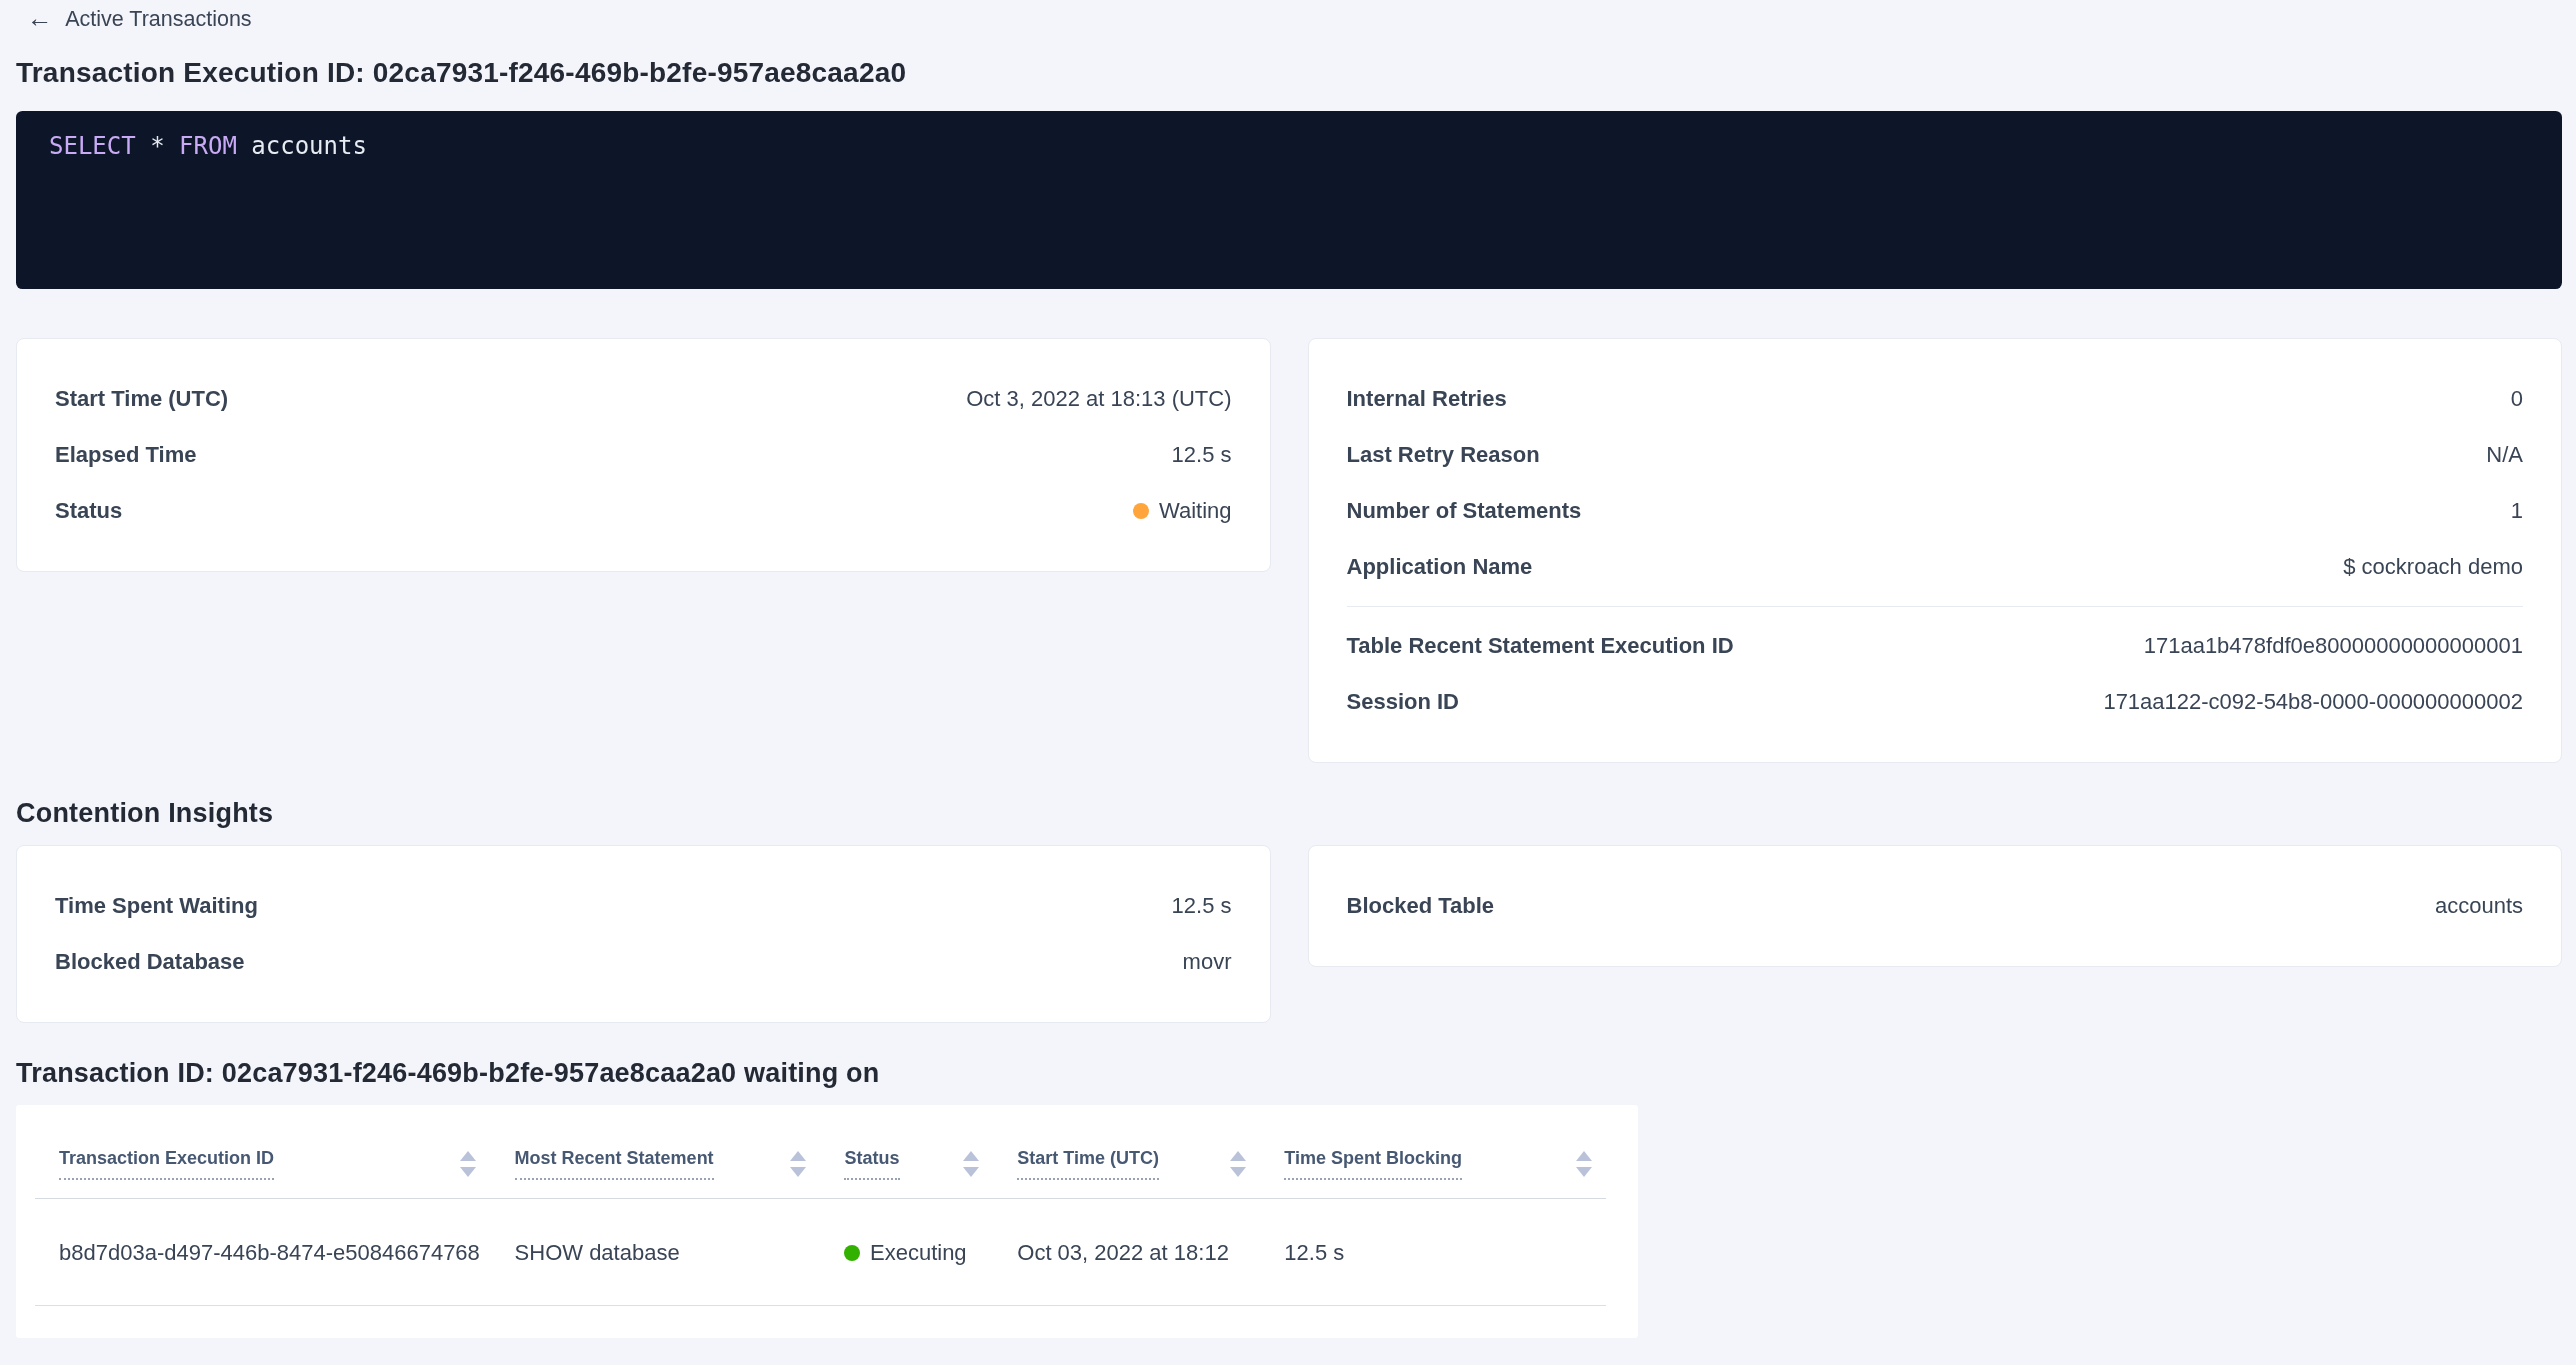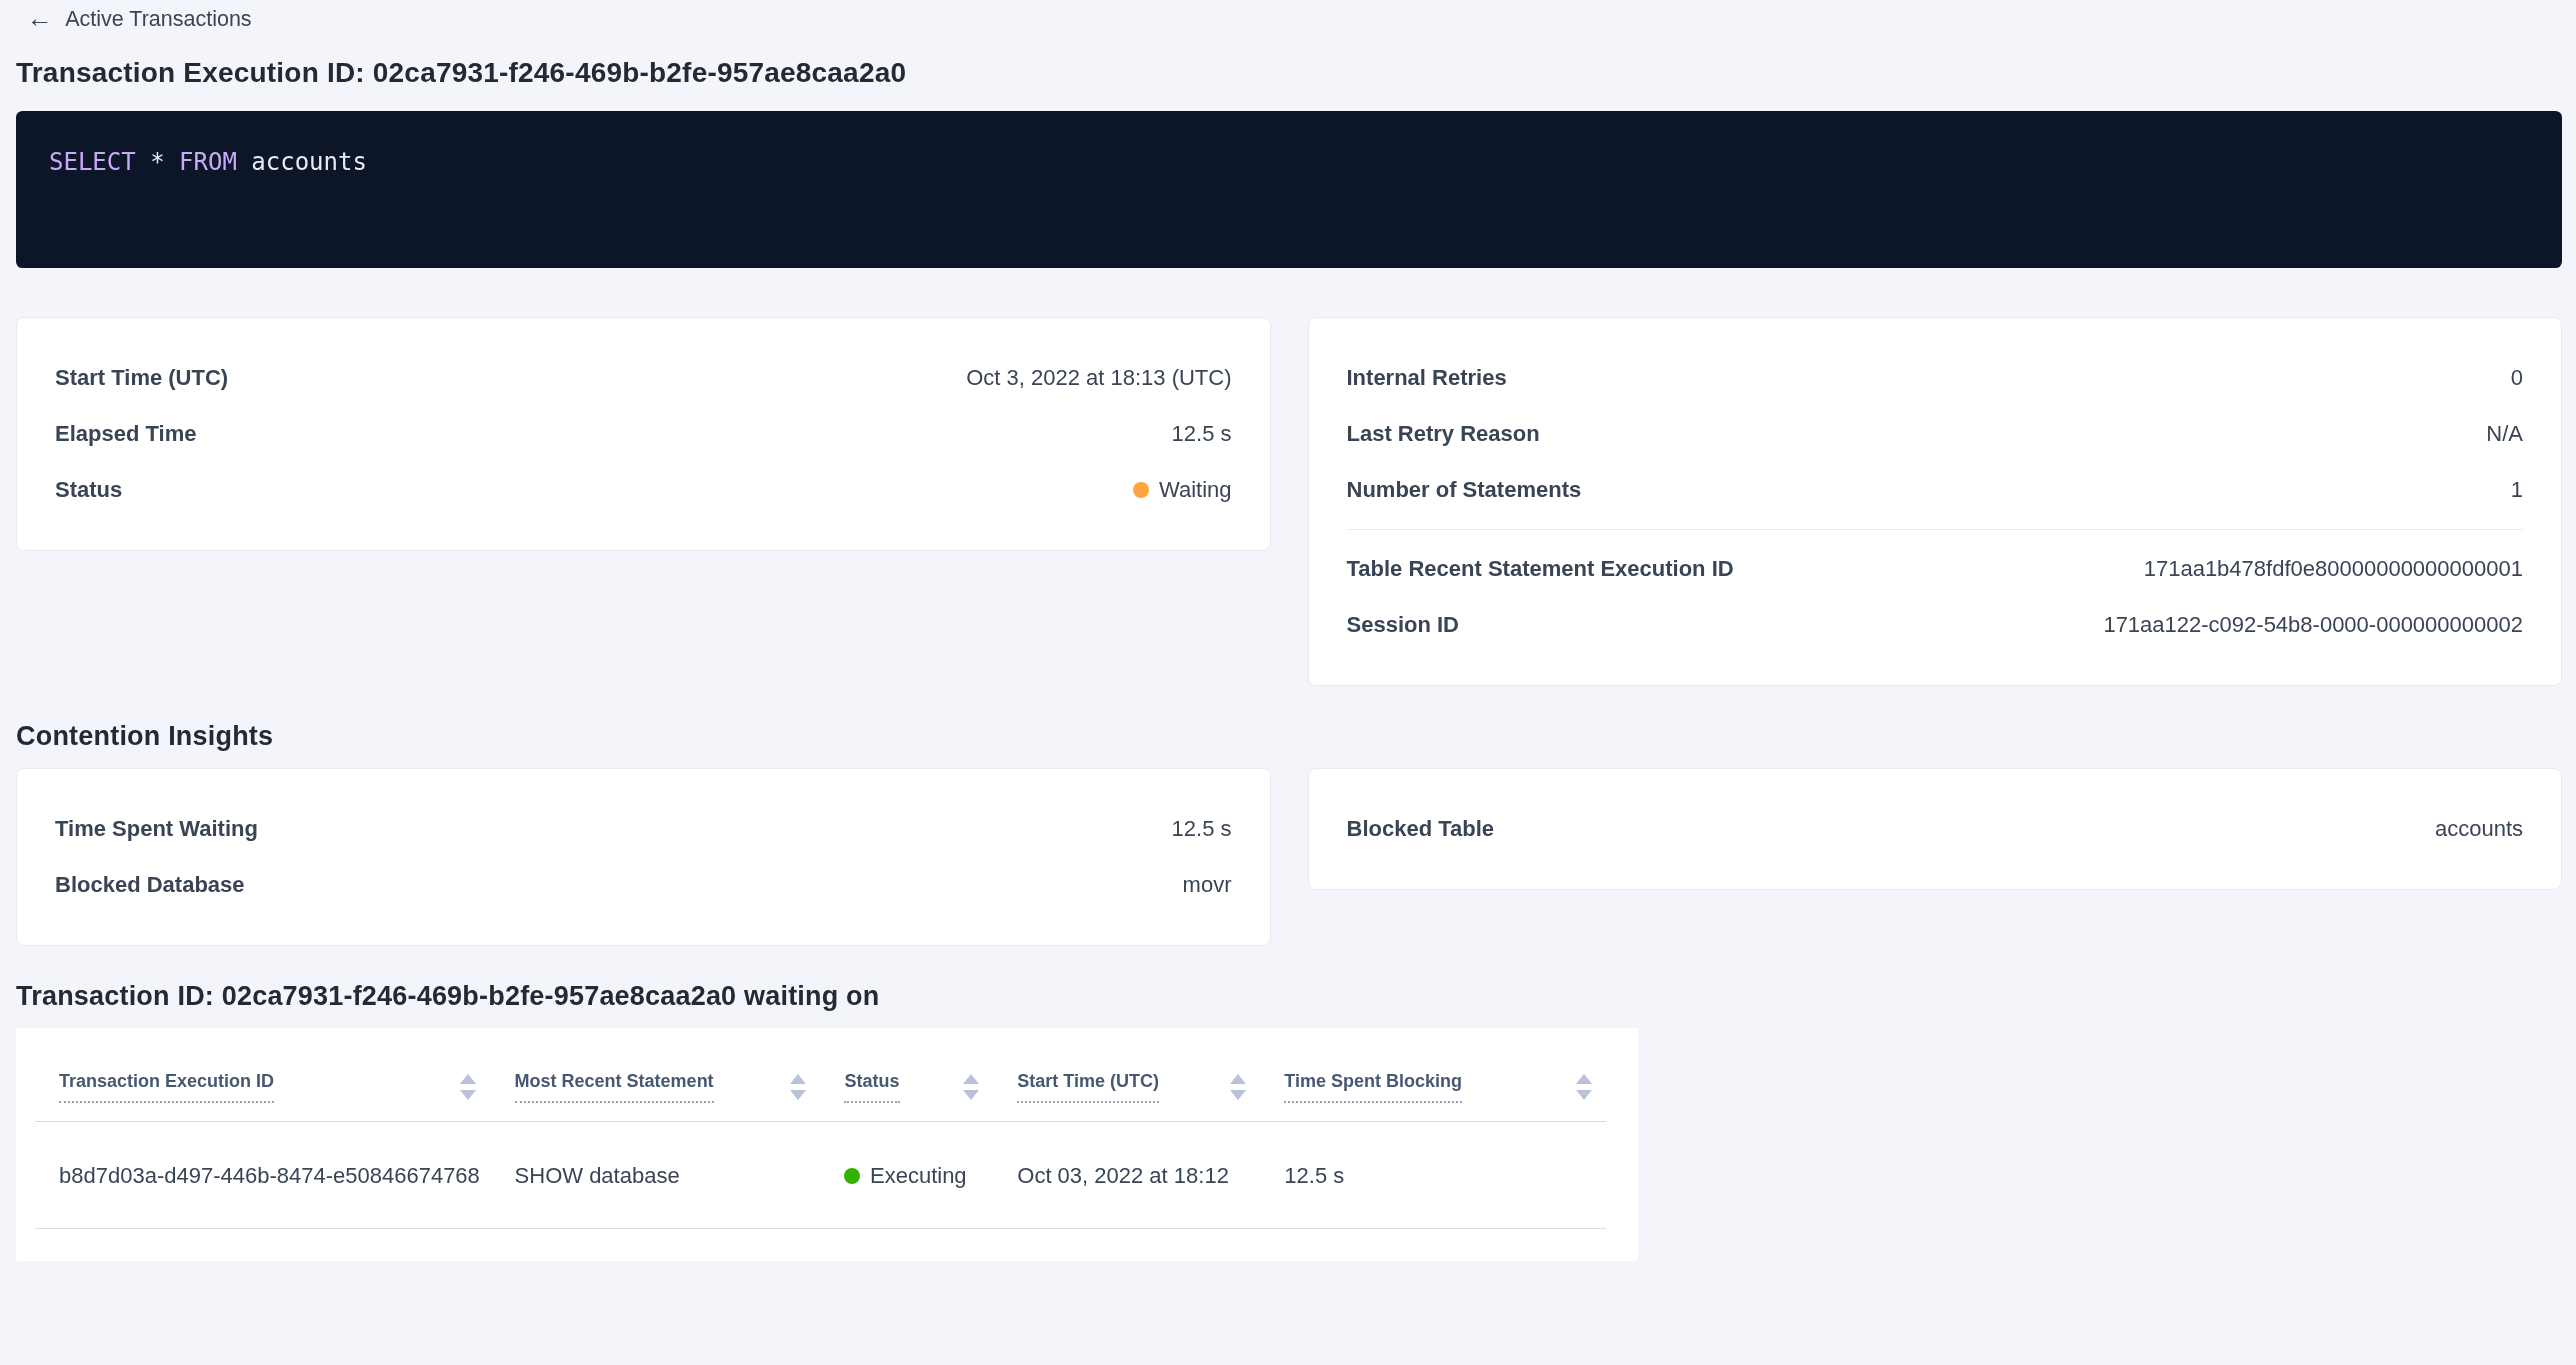--- a/index.html
+++ b/index.html
@@ -21,24 +21,24 @@
   .back-arrow { font-size: 25.5px; line-height: 25.5px; }
   .page-title {
     margin-top: 25.5px;
     font-size: 28px; font-weight: bold; color: #242a35;
     letter-spacing: 0.2px;
   }
 
   
   .sql-box {
     margin-top: 21.5px;
-    width: 2546px; height: 157px;
+    width: 2546px; height: 178px;
     background: #0d1628;
     border-radius: 6.4px;
-    padding: 37px 33px;
+    padding: 21px 33px;
   }
   .sql-box code {
     font-family: "DejaVu Sans Mono", monospace;
     font-size: 24px; color: #e7ecf3; white-space: pre;
   }
   .sql-box .kw { color: #c9aaf5; }
 
   
   .cards-grid {
     margin-top: 49px;
@@ -153,20 +153,24 @@
         <span class="row-label">Internal Retries</span>
         <span class="row-value">0</span>
       </div>
       <div class="detail-row">
         <span class="row-label">Last Retry Reason</span>
         <span class="row-value">N/A</span>
       </div>
       <div class="detail-row">
         <span class="row-label">Number of Statements</span>
         <span class="row-value">1</span>
+      </div>
+      <div class="detail-row">
+        <span class="row-label">Application Name</span>
+        <span class="row-value">$ cockroach demo</span>
       </div>
       <hr class="card-divider">
       <div class="detail-row">
         <span class="row-label">Table Recent Statement Execution ID</span>
         <a class="row-value id-link">171aa1b478fdf0e80000000000000001</a>
       </div>
       <div class="detail-row">
         <span class="row-label">Session ID</span>
         <a class="row-value id-link">171aa122-c092-54b8-0000-000000000002</a>
       </div>

